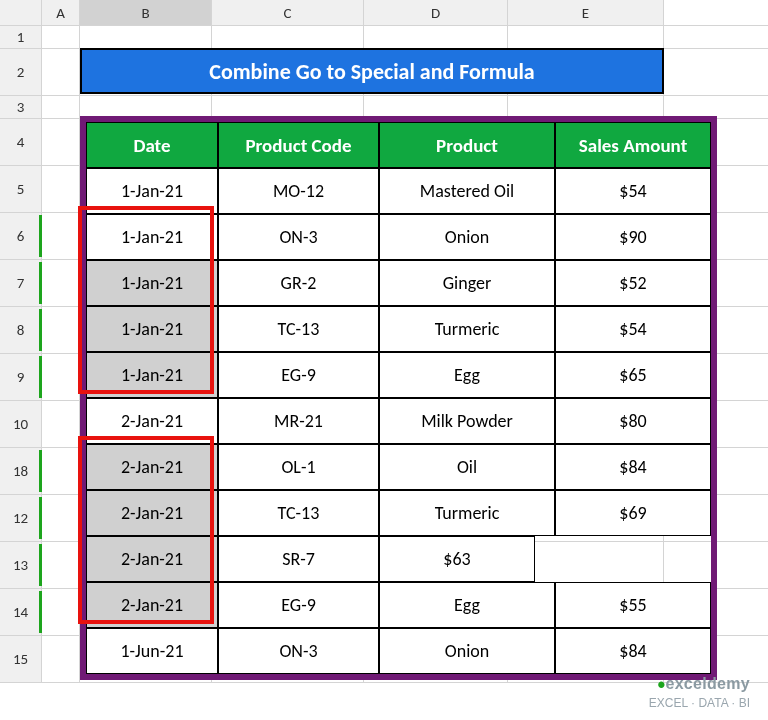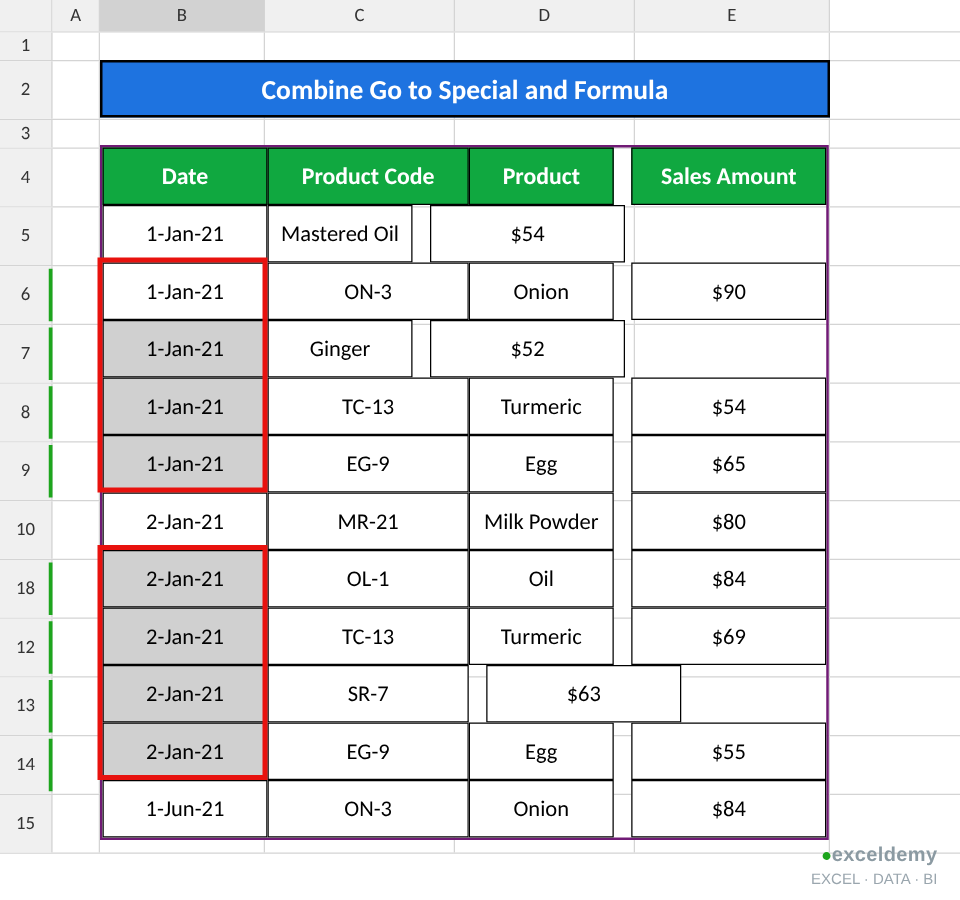--- a/index.html
+++ b/index.html
@@ -54,34 +54,34 @@
     background:#1e73e0;
     border:2px solid #000;
     display:flex; align-items:center; justify-content:center;
     color:#fff; font-weight:bold; font-size:22px;
   }
 
   .data-table {
     position:absolute;
     left: calc(42px + 38px);
     top: calc(26px + 22px + 46px + 22px);
-    border:2px solid #701a75;
+    border:6px solid #701a75;
   }
   .data-table .trow { display:flex; }
   .data-table .tcell {
     height:46px; border:1px solid #000;
     display:flex; align-items:center; justify-content:center;
     font-size:18px; color:#000;
     background:#fff;
   }
   .data-table .hd {
     background:#10a840; color:#fff; font-weight:bold;
     font-size:19px;
   }
-  .w-B{width:132px;} .w-C{width:161px;} .w-D{width:116px;} .w-E{width:156px;margin-left:14px;}
+  .w-B{width:132px;} .w-C{width:161px;} .w-D{width:176px;} .w-E{width:156px;}
   .money { justify-content:space-between; padding:0 10px; }
   .money .sym{ }
   .money .num{ }
   .sel-grey{ background:#d0d0d0 !important; }
   .sel-white-in-red{ background:#fff !important; }
 
   .red-box {
     position:absolute;
     border:4px solid #e8120e;
     pointer-events:none;
@@ -237,37 +237,39 @@
 
 <div class="data-table" id="data-table">
     <div class="trow">
       <div class="tcell hd w-B">Date</div>
       <div class="tcell hd w-C">Product Code</div>
       <div class="tcell hd w-D">Product</div>
       <div class="tcell hd w-E">Sales Amount</div>
     </div>
     <div class="trow">
       <div class="tcell w-B">1-Jan-21</div>
+      <div class="tcell w-C">MO-12</div>
       <div class="tcell w-D">Mastered Oil</div>
       <div class="tcell w-E money">
         <span class="sym">$</span>
         <span class="num">54</span>
       </div>
     </div>
     <div class="trow">
       <div class="tcell w-B sel-white-in-red">1-Jan-21</div>
       <div class="tcell w-C">ON-3</div>
       <div class="tcell w-D">Onion</div>
       <div class="tcell w-E money">
         <span class="sym">$</span>
         <span class="num">90</span>
       </div>
     </div>
     <div class="trow">
       <div class="tcell w-B sel-grey">1-Jan-21</div>
+      <div class="tcell w-C">GR-2</div>
       <div class="tcell w-D">Ginger</div>
       <div class="tcell w-E money">
         <span class="sym">$</span>
         <span class="num">52</span>
       </div>
     </div>
     <div class="trow">
       <div class="tcell w-B sel-grey">1-Jan-21</div>
       <div class="tcell w-C">TC-13</div>
       <div class="tcell w-D">Turmeric</div>

